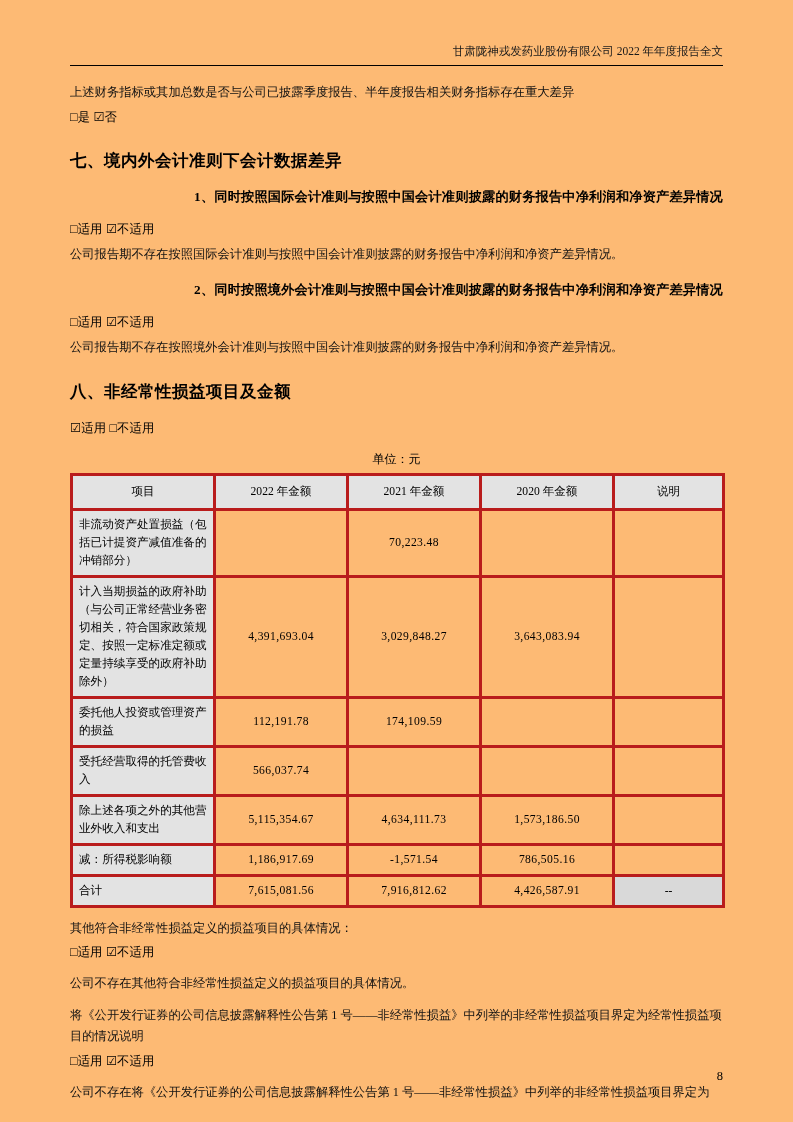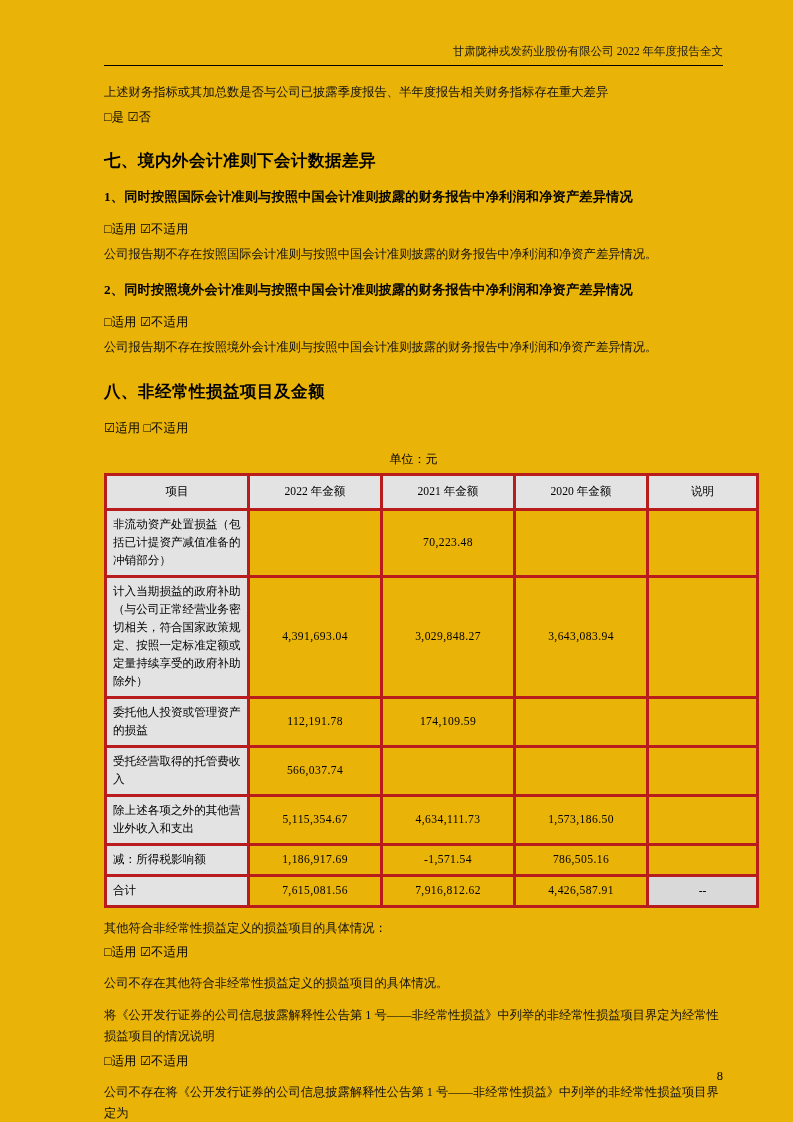--- a/index.html
+++ b/index.html
@@ -9,22 +9,22 @@
   }
   body {
     font-family: "Liberation Serif", "DejaVu Serif", serif;
     color: #000000;
   }
   .page {
     width: 793px;
     height: 1122px;
     position: relative;
     box-sizing: border-box;
-    padding: 44px 70px 40px 104px;
-    background: #eab308;
+    padding: 44px 70px 40px 70px;
+    background: #fdba74;
     overflow: hidden;
   }
   .header {
     text-align: right;
     font-size: 11.5px;
     color: #1a1a1a;
     padding-bottom: 6px;
   }
   .header-rule {
     border-bottom: 1.1px solid #000000;
@@ -46,20 +46,21 @@
     font-size: 16.5px;
     font-weight: bold;
     margin: 22px 0 14px 0;
     letter-spacing: 0.5px;
   }
   h3.sub {
     font-size: 13.2px;
     font-weight: bold;
     margin: 16px 0 12px 0;
     letter-spacing: 0.2px;
+    text-align: right;
   }
   .unit {
     text-align: center;
     font-size: 12px;
     margin: 12px 0 5px 0;
   }
   table.fin {
     width: 100%;
     border-collapse: collapse;
     table-layout: fixed;

